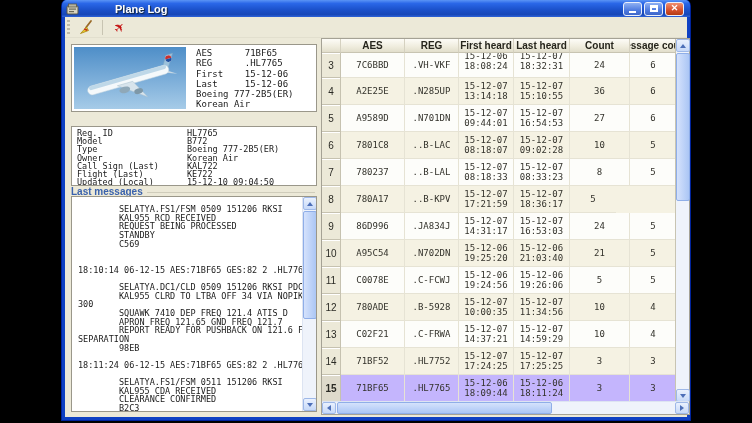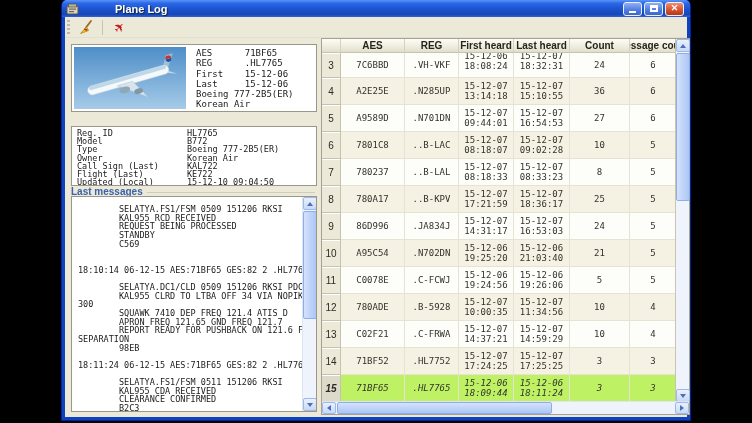--- a/index.html
+++ b/index.html
@@ -73,21 +73,21 @@
   .table{position:absolute;left:256px;top:38px;width:369px;height:377px;background:#fff;
          border:1px solid #A5A295;}
   .thead{position:absolute;left:0;top:0;width:354px;height:14px;display:flex;}
   .th{height:14px;background:linear-gradient(180deg,#FDFCF7,#EFECDD 60%,#E2DECB);
       border-right:1px solid #D5D1C0;border-bottom:1px solid #C8C4B2;
       font-size:10px;font-weight:bold;color:#26251C;display:flex;align-items:center;
       justify-content:center;overflow:hidden;white-space:nowrap;}
   .tbody{position:absolute;left:0;top:14px;width:354px;height:349px;overflow:hidden;}
   .trow{display:flex;height:27px;background:#FDFDFA;}
   .trow.alt{background:#F5F2E3;}
-  .trow.sel{background:#bef264;font-style:italic;}
+  .trow.sel{background:#c4b5fd;}
   .trow.clip{height:25px;}
   .td{border-right:1px solid #E6E3D4;border-bottom:1px solid #E6E3D4;display:flex;align-items:center;
       justify-content:center;font-family:"DejaVu Sans Mono",monospace;font-size:9px;color:#33322B;
       overflow:hidden;}
   .td.gutter{background:#ECE9D8;border-right:1px solid #C6C2B0;border-bottom:1px solid #C6C2B0;
              box-shadow:inset 0 1px 0 #FFF;font-family:"Liberation Sans",sans-serif;
              font-size:10px;color:#2A2A24;}
   .trow.sel .td.gutter{background:#DEDACB;font-weight:bold;}
   .c0{width:19px;flex:none;}
   .c1{width:64px;flex:none;}
@@ -353,21 +353,20 @@
                 <span>15-12-07</span>
                 <span>17:21:59</span>
               </div>
             </div>
             <div class="td c4">
               <div class="two-inner">
                 <span>15-12-07</span>
                 <span>18:36:17</span>
               </div>
             </div>
-            <div class="td c5">25</div>
             <div class="td c6">5</div>
           </div>
           <div class="trow">
             <div class="td gutter c0">9</div>
             <div class="td c1">86D996</div>
             <div class="td c2">.JA834J</div>
             <div class="td c3">
               <div class="two-inner">
                 <span>15-12-07</span>
                 <span>14:31:17</span>

